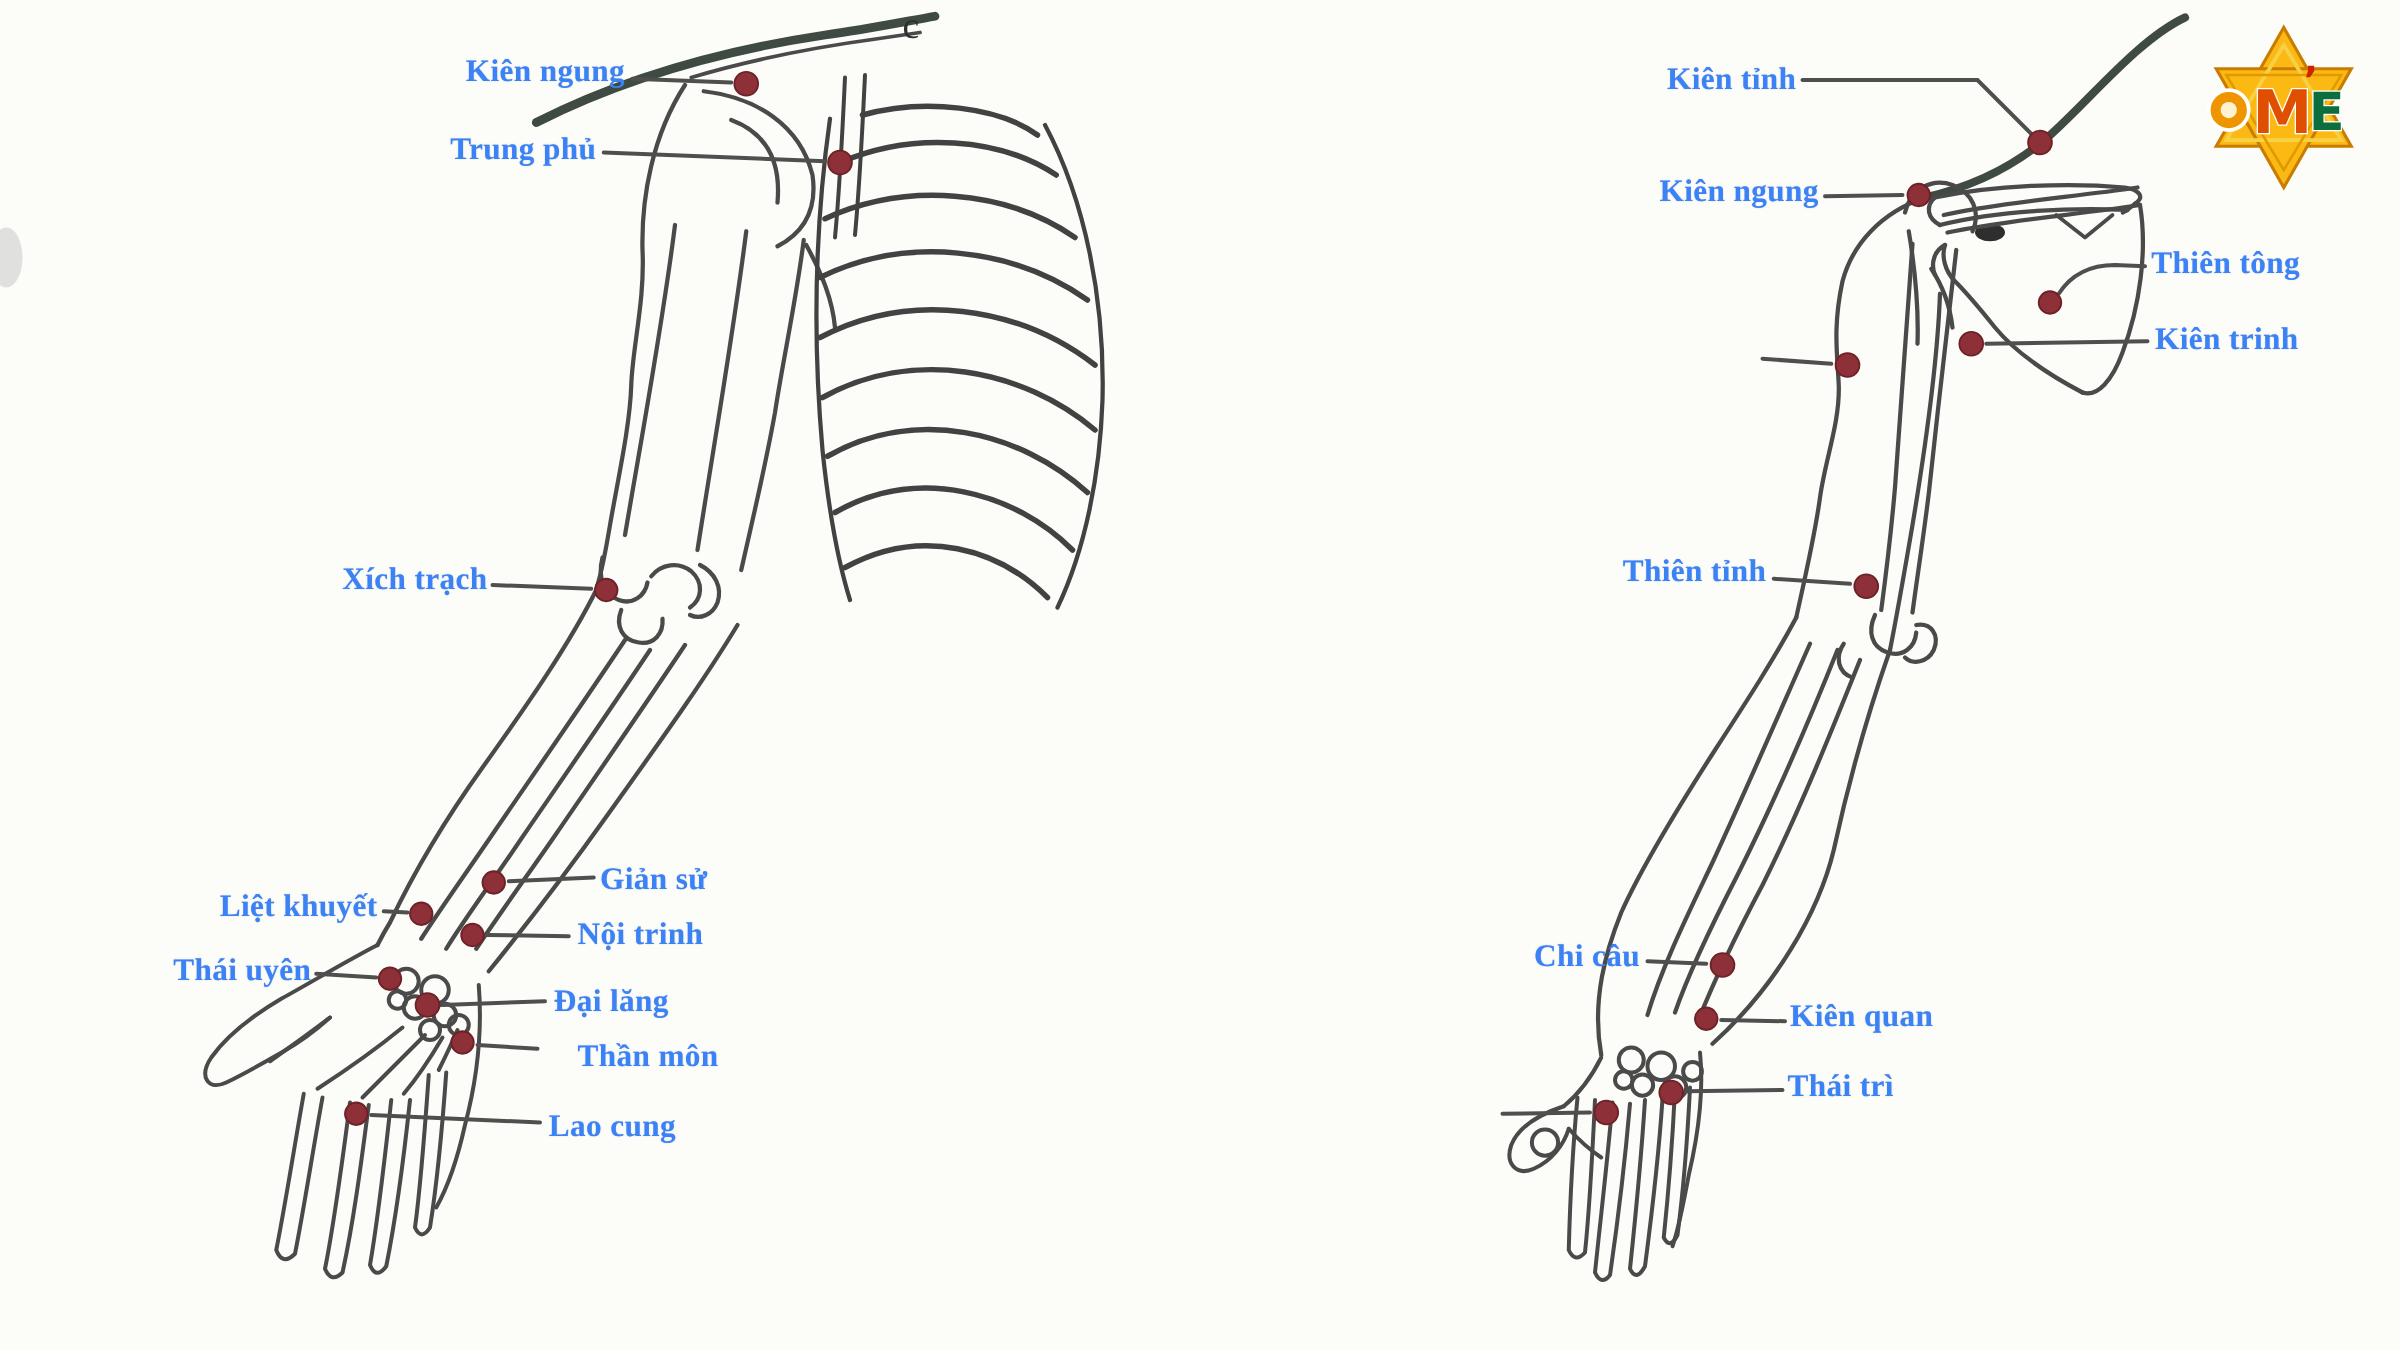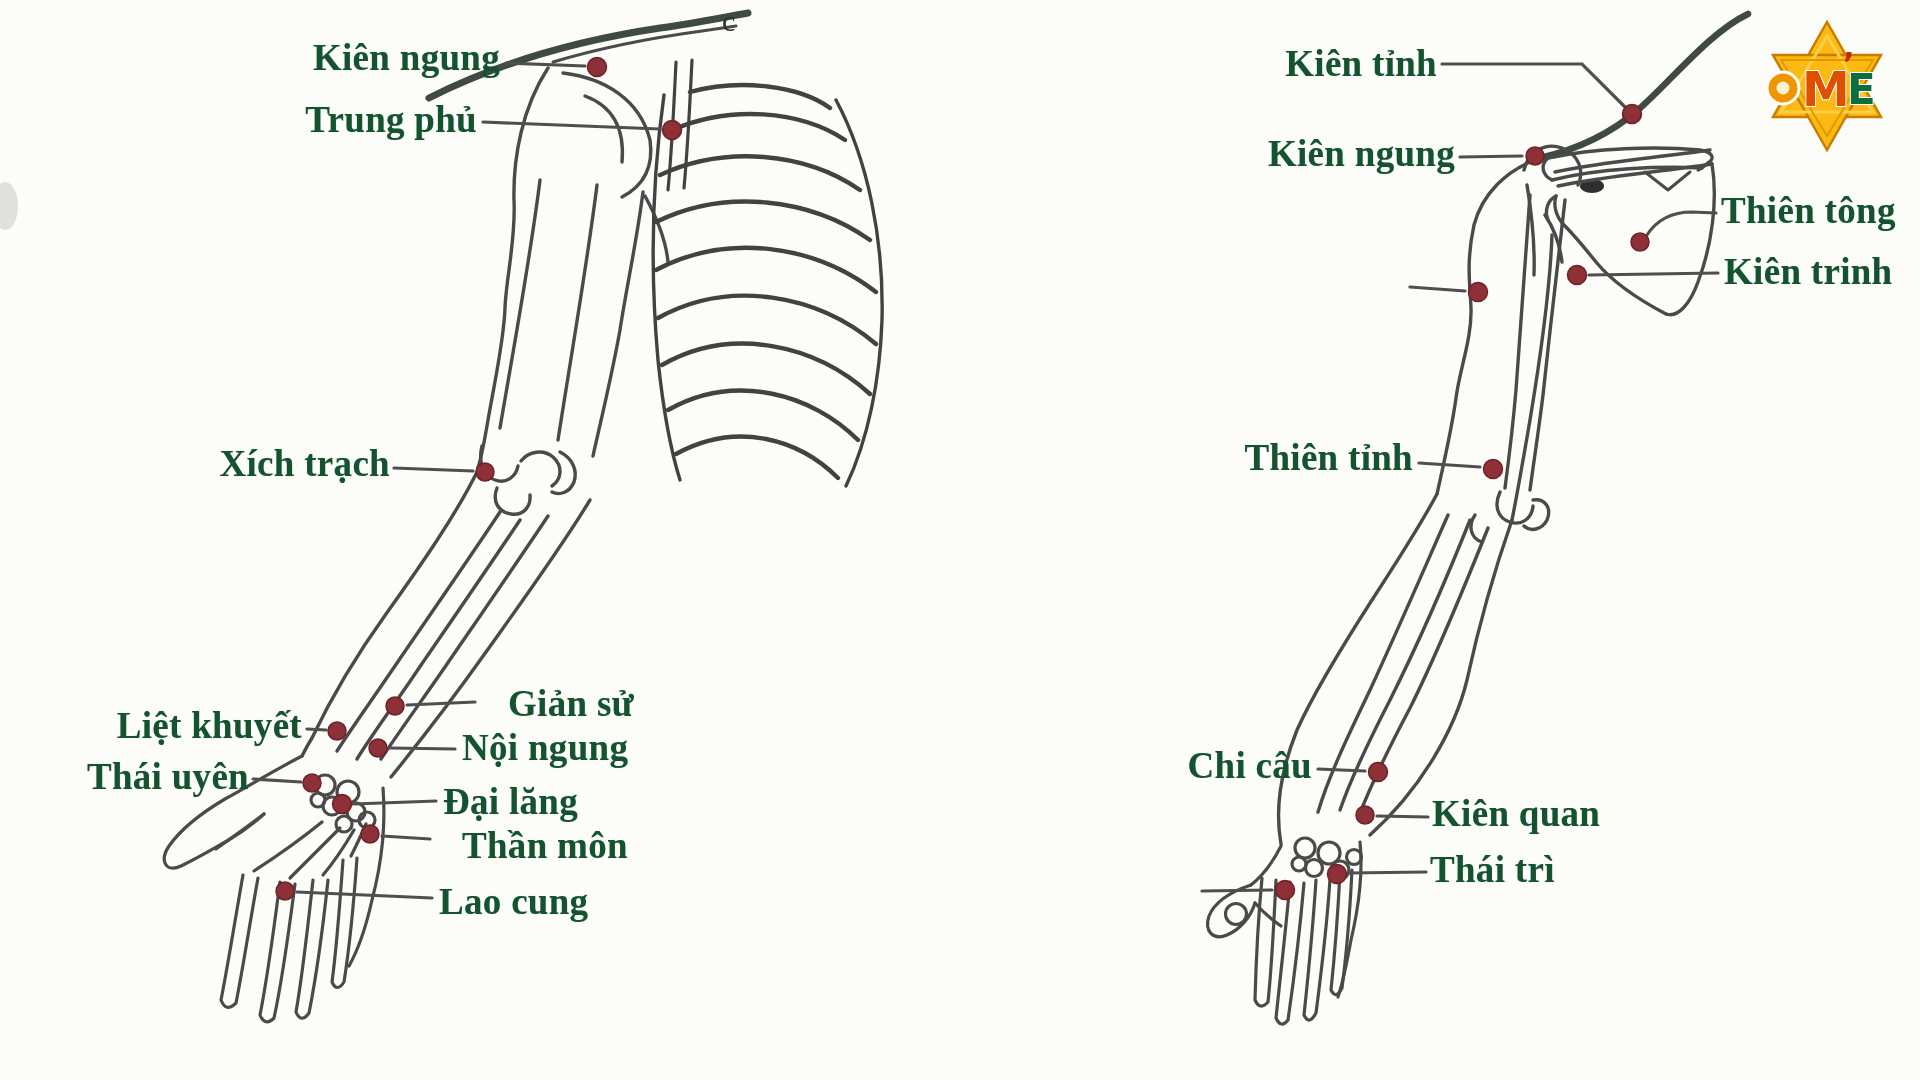--- a/index.html
+++ b/index.html
@@ -3,22 +3,22 @@
 <meta charset="utf-8">
 <style>
   html,body{margin:0;padding:0;background:#e8e8e8;}
   .canvas{
     position:relative;width:1920px;height:1080px;margin:0 auto;
     background:#fcfcf9;overflow:hidden;
     font-family:"Liberation Serif", serif;
   }
   .art{position:absolute;left:0;top:0;width:1920px;height:1080px;}
   .label{
-    position:absolute;font-weight:bold;font-size:37px;line-height:40px;
-    color:#14532d;letter-spacing:.3px;white-space:nowrap;
+    position:absolute;font-weight:bold;font-size:25px;line-height:40px;
+    color:#3b82f6;letter-spacing:.3px;white-space:nowrap;
     text-shadow:0 0 1px rgba(58,102,143,.35);
   }
   .r{text-align:right;}
   .stray{
     position:absolute;font-size:30px;color:#2f2f2f;font-family:"Liberation Serif",serif;
   }
 </style>
 </head>
 <body>
 
@@ -222,23 +222,23 @@
       <circle cx="38" cy="66" r="6.5" fill="#fdf3d0"></circle>
       <text x="57" y="84" font-family="DejaVu Sans, sans-serif" font-weight="bold" font-size="48" fill="#e04f00" stroke="#ffffff" stroke-width="2" paint-order="stroke">M</text>
       <text x="98" y="52" font-family="DejaVu Sans, sans-serif" font-weight="bold" font-size="30" fill="#cc2200">’</text>
       <text x="102" y="82" font-family="DejaVu Sans, sans-serif" font-weight="bold" font-size="42" fill="#0b6e3e" stroke="#ffffff" stroke-width="2" paint-order="stroke">E</text>
     </g>
   </svg>
 
   <div class="label r" style="left:280px;top:38px;width:220px;">Kiên ngung</div>
   <div class="label r" style="left:257px;top:100px;width:220px;">Trung phủ</div>
   <div class="label r" style="left:170px;top:444px;width:220px;">Xích trạch</div>
-  <div class="label" style="left:480px;top:684px;margin-left:28px;">Giản sử</div>
+  <div class="label" style="left:480px;top:684px;">Giản sử</div>
   <div class="label r" style="left:82px;top:706px;width:220px;">Liệt khuyết</div>
-  <div class="label" style="left:462px;top:728px;">Nội ngung</div>
+  <div class="label" style="left:462px;top:728px;">Nội trinh</div>
   <div class="label r" style="left:29px;top:757px;width:220px;">Thái uyên</div>
   <div class="label" style="left:443px;top:782px;">Đại lăng</div>
   <div class="label" style="left:426px;top:826px;margin-left:36px;">Thần môn</div>
   <div class="label" style="left:439px;top:882px;">Lao cung</div>
 
   <div class="label r" style="left:1217px;top:44px;width:220px;">Kiên tỉnh</div>
   <div class="label r" style="left:1235px;top:134px;width:220px;">Kiên ngung</div>
   <div class="label" style="left:1721px;top:191px;">Thiên tông</div>
   <div class="label" style="left:1724px;top:252px;">Kiên trinh</div>
   <div class="label r" style="left:1193px;top:438px;width:220px;">Thiên tỉnh</div>

